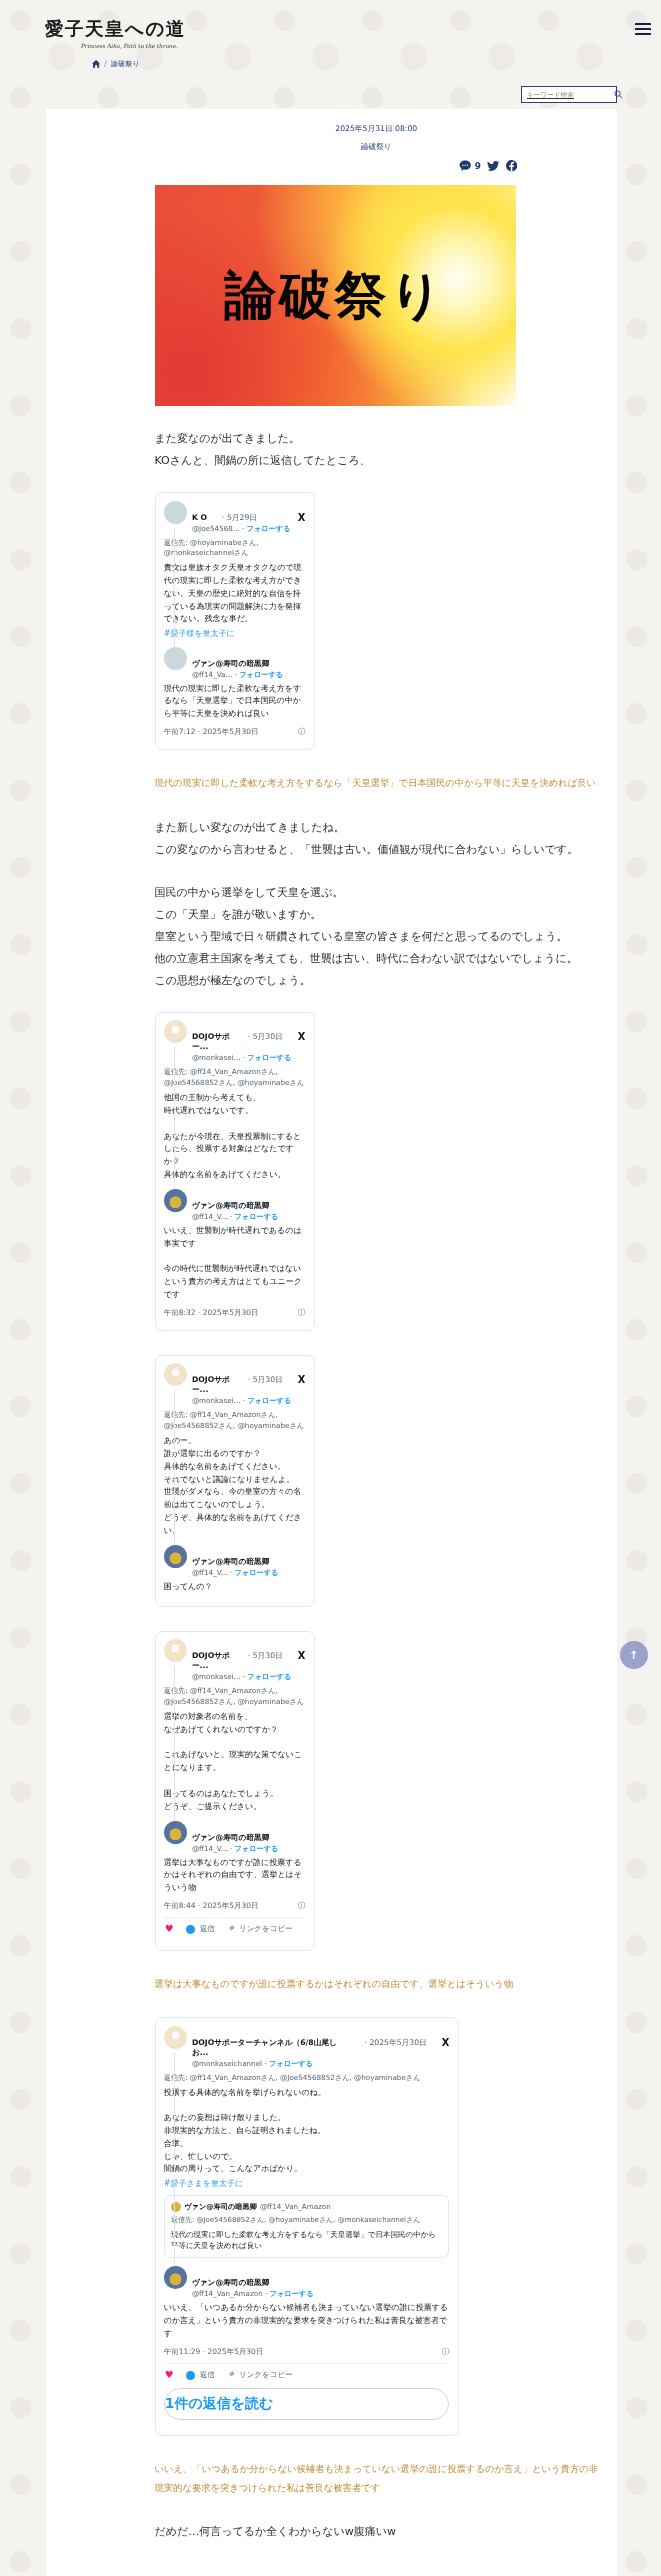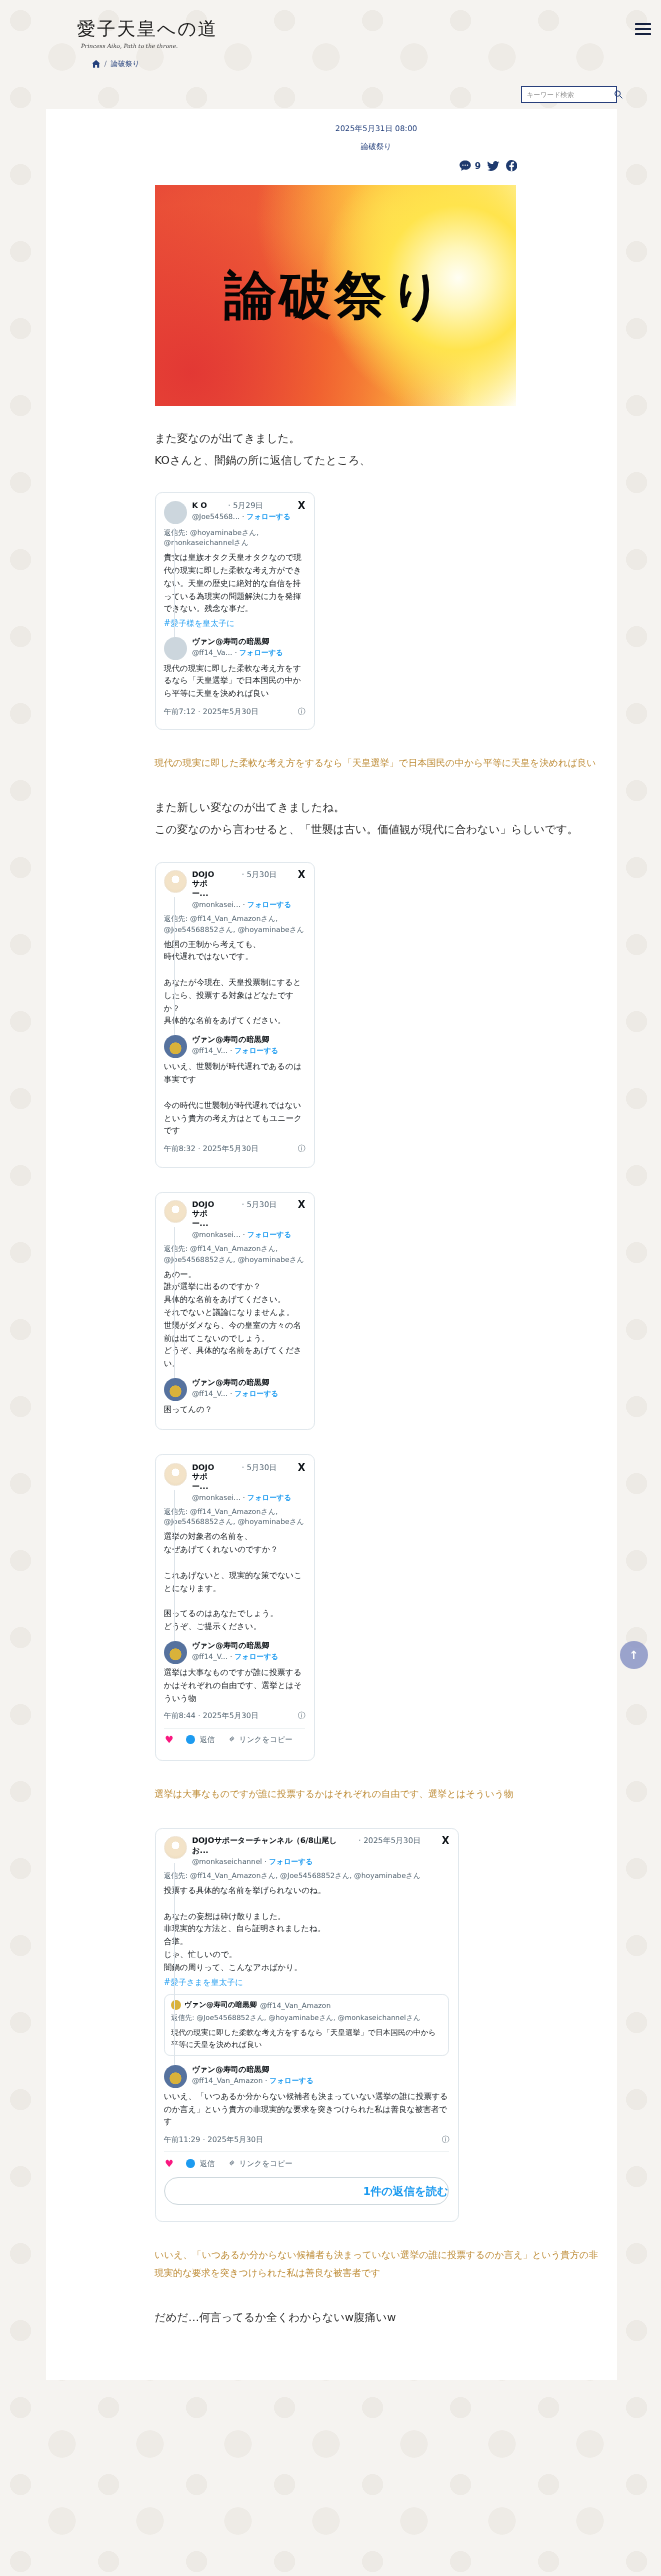--- a/index.html
+++ b/index.html
@@ -11,33 +11,33 @@
     background-color: #f5f3f0;
     background-image:
       radial-gradient(circle at 20.6px 20.6px, #edeae5 0 10.3px, rgba(0,0,0,0) 10.8px),
       radial-gradient(circle at 62px 57px, #eeebe6 0 13.4px, rgba(0,0,0,0) 14px);
     background-size: 88px 77px;
   }
   a { text-decoration: none; cursor: pointer; }
 
   
   .site-header { position: relative; padding: 15.5px 0 0 45px; }
-  .logo-title { font-family: "DejaVu Serif", "Liberation Serif", serif; font-size: 18.5px; font-weight: 400; color: #1b1b1b; letter-spacing: 1.5px; margin-left: 32px; }
+  .logo-title { font-family: "DejaVu Serif", "Liberation Serif", serif; font-size: 18.5px; font-weight: 700; color: #1b1b1b; letter-spacing: 1.5px; }
   .logo-sub { font-family: "DejaVu Serif", "Liberation Serif", serif; font-style: italic; font-size: 5.7px; color: #3a3a3a; margin: 2.1px 0 0 36px; }
   .hamburger { position: absolute; top: 23px; right: 11.3px; width: 15.5px; height: 12.4px; display: flex; flex-direction: column; justify-content: space-between; cursor: pointer; }
   .hamburger span { display: block; height: 2.1px; background: #16213f; border-radius: 0.5px; }
   .breadcrumb { display: flex; align-items: center; gap: 4.1px; margin: 10.3px 0 0 47px; font-size: 7.2px; }
   .breadcrumb .sep { color: #6b7693; }
   .crumb-link { color: #24407c; }
   .home-ico svg { display: block; }
 
   
   .search-wrap { width: 571px; margin: 17.5px auto 0; display: flex; justify-content: flex-end; }
   .search-box { display: flex; align-items: center; width: 96px; height: 17px; background: #fff; border: 0.5px solid #29407c; }
-  .search-box input { flex: 1; border: 0; outline: none; font-size: 6.7px; padding: 0 3.1px 0 5.2px; color: #333; background: transparent; font-family: inherit; }
+  .search-box input { flex: 1; border: 0; outline: none; font-size: 6.7px; padding: 0 3.1px 0 5.2px; color: #333; background: transparent; font-family: inherit; text-decoration: underline; }
   .search-box input::placeholder { color: #8a8a8a; }
   .search-btn { width: 15.5px; height: 100%; border: 0; background: transparent; display: flex; align-items: center; justify-content: center; cursor: pointer; }
 
   
   .card { width: 571px; margin: 5.2px auto 0; background: #fff; padding: 15.5px 0 31px; }
   .article { margin: 0 18.5px 0 109px; }
   .post-title { font-size: 15.5px; font-weight: 700; color: #15161c; letter-spacing: 0.5px; margin: 2.1px 0 10.3px; }
   .meta-row { display: flex; align-items: center; gap: 8.2px; font-size: 7.7px; color: #24407c; flex-direction: column; }
   .meta-date { font-weight: 500; }
   .meta-cat { color: #24407c; }
@@ -62,21 +62,21 @@
   .tweet-card.narrow { width: 160px; }
   .tweet-card.wide { width: 304px; }
   .tweet { position: relative; padding-bottom: 7.2px; }
   .tweet.threaded::before { content: ""; position: absolute; left: 10.8px; top: 27px; bottom: -3.1px; width: 1px; background: #dde4ea; }
   .t-head { display: flex; gap: 5.2px; }
   .avatar { width: 23px; height: 23px; border-radius: 50%; flex: none; position: relative; z-index: 1; }
   .av-gray { background: #ccd6dd; }
   .av-dojo { background: radial-gradient(circle at 50% 40%, #ffffff 0 3.6px, #f3e3c8 4.1px 60%, #ead8b8 100%); border: 0.5px solid #eee2cf; }
   .av-van { background: radial-gradient(circle at 50% 58%, #d9b23a 0 5.7px, #56729e 6.2px 100%); }
   .t-id { flex: 1; min-width: 0; }
-  .t-nameline { display: flex; align-items: flex-start; gap: 21px; font-size: 7.7px; }
+  .t-nameline { display: flex; align-items: flex-start; gap: 15px; font-size: 7.7px; margin-top: 12px; }
   .t-name { font-weight: 700; color: #0f1419; }
   .t-date { color: #536471; white-space: nowrap; }
   .x-logo { margin-left: auto; font-weight: 800; font-size: 9.8px; color: #0f1419; line-height: 1; }
   .t-handleline { font-size: 7.2px; color: #536471; margin-top: 1px; }
   .follow { color: #1d9bf0; font-weight: 700; }
   .t-replyto { font-size: 7.2px; color: #536471; margin: 4.1px 0 1px; line-height: 1.5; }
   .t-body { font-size: 8px; color: #0f1419; line-height: 1.6; margin-top: 3.1px; white-space: pre-line; }
   .t-hash { display: inline-block; color: #1d9bf0; font-size: 8px; margin-top: 2.1px; }
   .t-time { display: flex; align-items: center; font-size: 7.5px; color: #536471; margin-top: 6px; }
   .info-icon { margin-left: auto; color: #536471; font-size: 7.7px; }
@@ -85,21 +85,21 @@
   .qb-avatar { width: 10.3px; height: 10.3px; border-radius: 50%; flex: none; }
   .qb-name { font-weight: 700; color: #0f1419; }
   .qb-handle { color: #536471; }
   .qb-replyto { font-size: 7px; color: #536471; margin-top: 3.1px; line-height: 1.5; }
   .qb-body { font-size: 7.5px; color: #0f1419; line-height: 1.55; margin-top: 3.1px; white-space: pre-line; }
   .t-actions { display: flex; align-items: center; gap: 5.2px; border-top: 0.5px solid #eff3f4; margin-top: 6.2px; padding: 6.2px 1px 3.1px; font-size: 7.5px; color: #536471; }
   .heart-icon { color: #f91880; font-size: 9.8px; line-height: 1; }
   .reply-chip { width: 8.8px; height: 8.8px; border-radius: 50%; background: #1d9bf0; display: inline-block; margin-left: 7.2px; }
   .act-label { color: #536471; }
   .copy-group { display: inline-flex; align-items: flex-start; gap: 3.1px; margin-left: 8.2px; }
-  .more-btn { display: block; width: 100%; text-align: right; background: #fff; border: 0.5px solid #cfd9de; border-radius: 5151px; padding: 5.7px 0; color: #1d9bf0; font-weight: 700; font-size: 11px; margin: 5.2px 0 3.1px; cursor: pointer; font-family: inherit; }
+  .more-btn { display: block; width: 100%; text-align: left; background: #fff; border: 0.5px solid #cfd9de; border-radius: 5151px; padding: 5.7px 0; color: #1d9bf0; font-weight: 700; font-size: 14px; margin: 5.2px 0 3.1px; cursor: pointer; font-family: inherit; }
 
   .back-top { position: absolute; top: 1641px; right: 14.4px; width: 28px; height: 28px; border-radius: 50%;
     background: rgba(137,148,198,.85); color: #fff; display: flex; align-items: center; justify-content: center;
     font-size: 11.3px; font-weight: 700; cursor: pointer; }
 </style>
 </head>
 <body>
 
 <header class="site-header">
   <div class="logo">
@@ -203,20 +203,25 @@
         <div class="t-time">
             <span>午前7:12 · 2025年5月30日</span>
             <span class="info-icon">ⓘ</span>
           </div>
       </div>
     </div>
 
     <blockquote class="quote-orange">現代の現実に即した柔軟な考え方をするなら「天皇選挙」で日本国民の中から平等に天皇を決めれば良い</blockquote>
     <p class="body-text">また新しい変なのが出てきましたね。
 この変なのから言わせると、「世襲は古い。価値観が現代に合わない」らしいです。</p>
+    <p class="body-text">国民の中から選挙をして天皇を選ぶ。
+この「天皇」を誰が敬いますか。
+皇室という聖域で日々研鑽されている皇室の皆さまを何だと思ってるのでしょう。
+他の立憲君主国家を考えても、世襲は古い、時代に合わない訳ではないでしょうに。
+この思想が極左なのでしょう。</p>
 
     <div class="tweet-card narrow">
       <div class="tweet threaded">
         <div class="t-head">
           <span class="avatar av-dojo"></span>
           <div class="t-id">
             <div class="t-nameline">
               <span class="t-name">DOJOサポー...</span>
               <span class="t-date">· 5月30日</span>
               <span class="x-logo">X</span>

